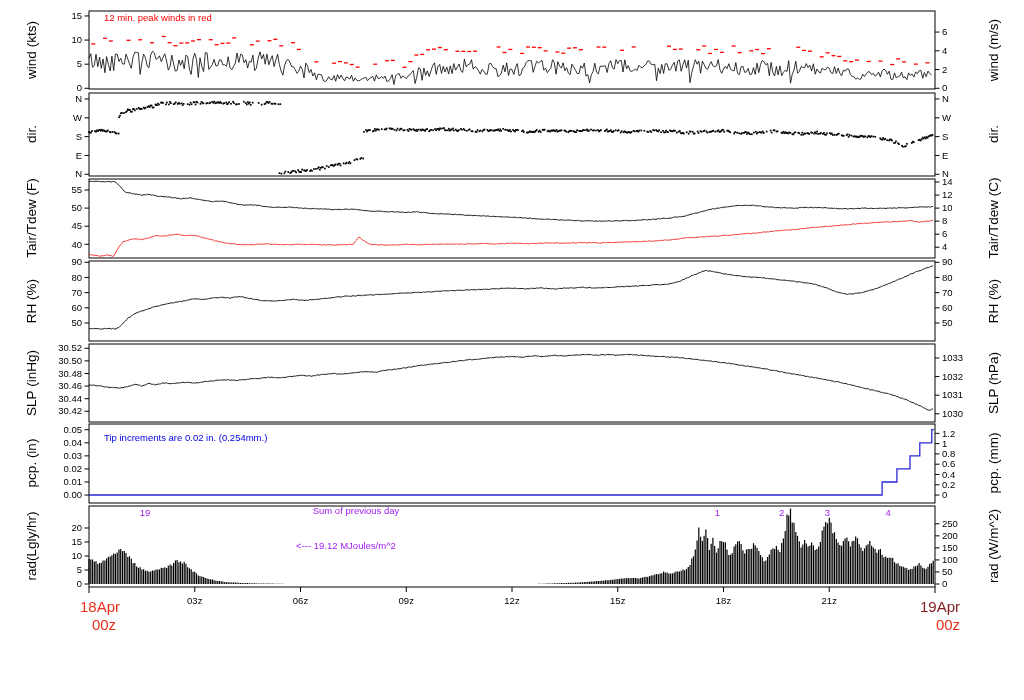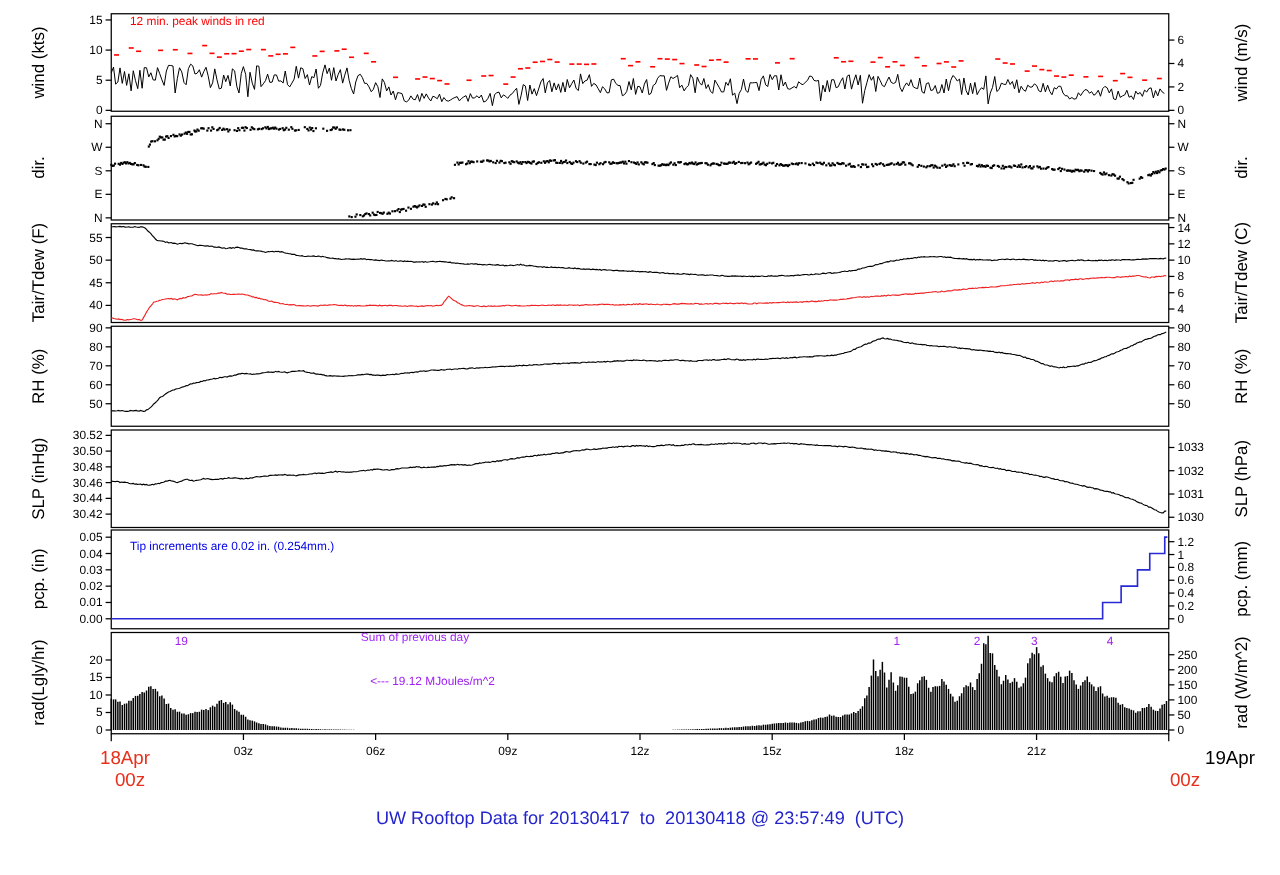--- a/index.html
+++ b/index.html
@@ -1258,22 +1258,21 @@
   <div class="ylab" style="left:993px;top:50px">wind (m/s)</div>
   <div class="ylab" style="left:993px;top:134px">dir.</div>
   <div class="ylab" style="left:993px;top:218px">Tair/Tdew (C)</div>
   <div class="ylab" style="left:993px;top:301px">RH (%)</div>
   <div class="ylab" style="left:993px;top:383px">SLP (hPa)</div>
   <div class="ylab" style="left:993px;top:463px">pcp. (mm)</div>
   <div class="ylab" style="left:993px;top:546px">rad (W/m^2)</div>
 
   <div class="ann" style="left: 104px; top: 12px; color: rgb(255, 0, 0);">12 min. peak winds in red</div>
   <div class="ann" style="left: 104px; top: 432px; color: rgb(0, 0, 230);">Tip increments are 0.02 in. (0.254mm.)</div>
-  <div class="ann centered" style="left: 332px; top: 505px; color: rgb(160, 32, 240);">Sum of previous day</div>
+  <div class="ann centered" style="left: 356px; top: 505px; color: rgb(160, 32, 240);">Sum of previous day</div>
   <div class="ann centered" style="left: 346px; top: 540px; color: rgb(160, 32, 240);">&lt;--- 19.12 MJoules/m^2</div>
 
   <div class="date" style="left: 100px; top: 598px; color: rgb(232, 48, 28);">18Apr</div>
   <div class="date" style="left: 104px; top: 616px; color: rgb(232, 48, 28);">00z</div>
-  <div class="date" style="left: 984px; top: 598px; color: #000000;">19Apr</div>
+  <div class="date" style="left: 940px; top: 598px; color: #7f1d1d;">19Apr</div>
   <div class="date" style="left: 948px; top: 616px; color: rgb(232, 48, 28);">00z</div>
 
-  <div class="title" style="color: rgb(36, 36, 204);">UW Rooftop Data for 20130417  to  20130418 @ 23:57:49  (UTC)</div>
 </div>
 
 </body></html>

